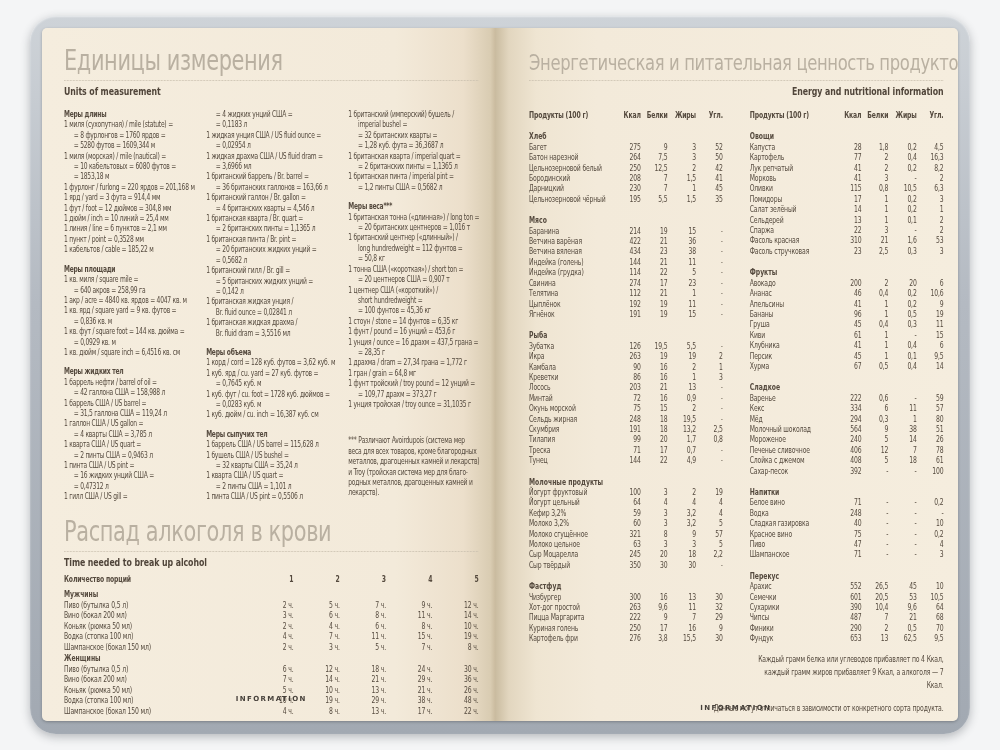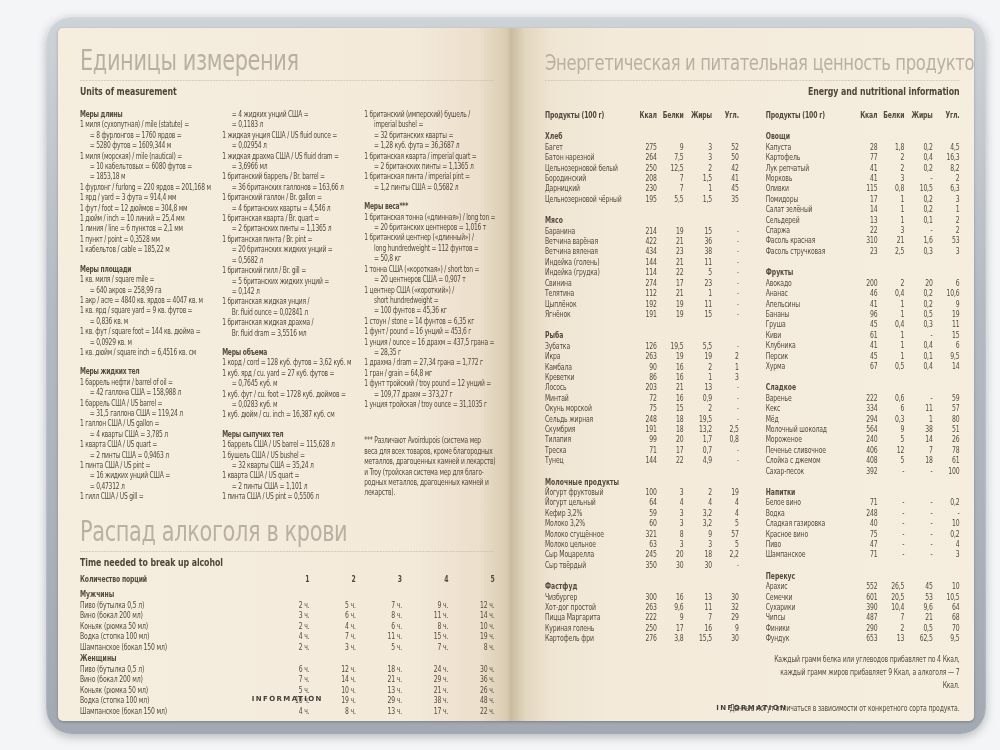--- a/index.html
+++ b/index.html
@@ -3,21 +3,21 @@
 <meta charset="utf-8">
 <style>
   html,body{margin:0;padding:0;}
   body{
     width:1000px;height:750px;
     background:#f4f5f6;
     font-family:"DejaVu Sans","Liberation Sans",sans-serif;
     position:relative;overflow:hidden;
   }
   .notebook{
-    position:absolute;left:46px;top:16px;width:940px;height:718px;
+    position:absolute;left:30px;top:16px;width:940px;height:718px;
     border-radius:26px;
     background:linear-gradient(180deg,#ced3d8 0%,#b4bac2 40%,#a2a9b2 100%);
     box-shadow:0 3px 10px rgba(40,45,55,.30), inset 0 1px 2px rgba(255,255,255,.55);
   }
   .pages{
     position:absolute;left:12px;top:12px;right:12px;bottom:13px;
     display:flex;border-radius:5px;overflow:hidden;
     box-shadow:0 1px 3px rgba(0,0,0,.25);
   }
   .page{flex:1;position:relative;overflow:hidden;}

